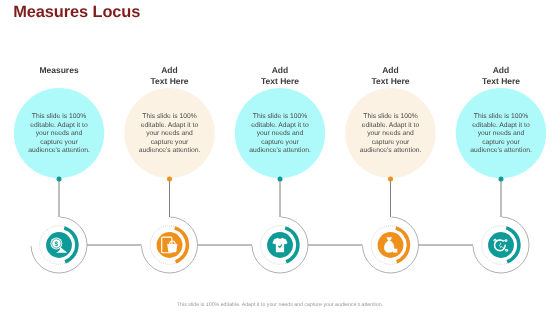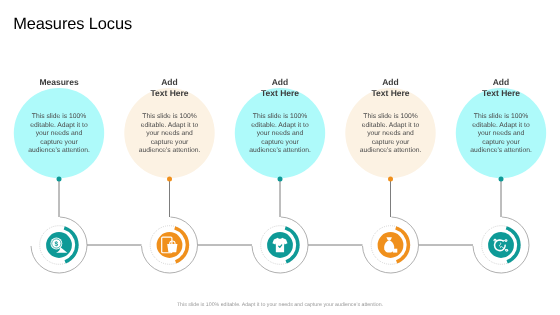--- a/index.html
+++ b/index.html
@@ -1,25 +1,25 @@
 <!DOCTYPE html>
 <html><head>
 <meta charset="utf-8">
 <style>
   html,body{margin:0;padding:0;}
   body{width:560px;height:315px;background:#ffffff;overflow:hidden;
        font-family:"Liberation Sans",sans-serif;position:relative;
        -webkit-font-smoothing:antialiased;text-rendering:geometricPrecision;}
   #slide{position:absolute;left:0;top:0;width:560px;height:315px;
          transform:translateZ(0);}
-  #title{position:absolute;left:13.2px;top:14px;font-size:16.4px;font-weight:normal;
-         color:#000000;letter-spacing:-0.1px;line-height:20px;white-space:nowrap;}
+  #title{position:absolute;left:13.2px;top:2px;font-size:16.4px;font-weight:bold;
+         color:#7f1d1d;letter-spacing:-0.1px;line-height:20px;white-space:nowrap;}
   #gfx{position:absolute;left:0;top:0;}
   #overlay{position:absolute;left:0;top:0;width:560px;height:315px;}
-  .hdr{position:absolute;top:77px;width:120px;text-align:center;font-size:8.5px;
+  .hdr{position:absolute;top:65px;width:120px;text-align:center;font-size:8.5px;
        font-weight:bold;color:#3c3c3c;line-height:10.5px;}
   .btext{position:absolute;top:113px;width:70px;text-align:center;font-size:6.75px;
          color:#4a4a4a;line-height:8.5px;}
   #footer{position:absolute;left:0;top:301.5px;width:560px;text-align:center;
           font-size:5.25px;color:#9a9a9a;}
 </style>
 </head>
 <body>
 
 <div id="slide">

